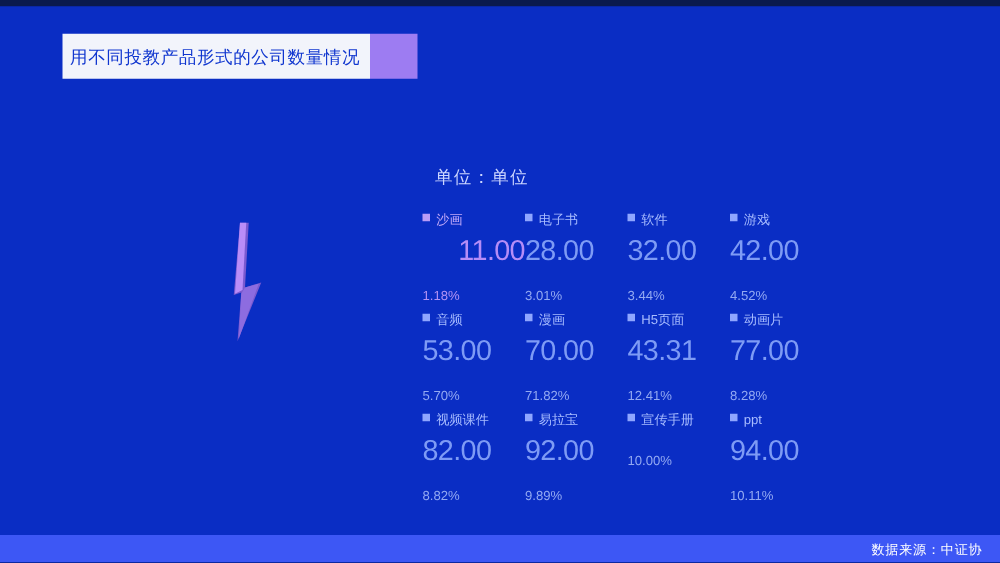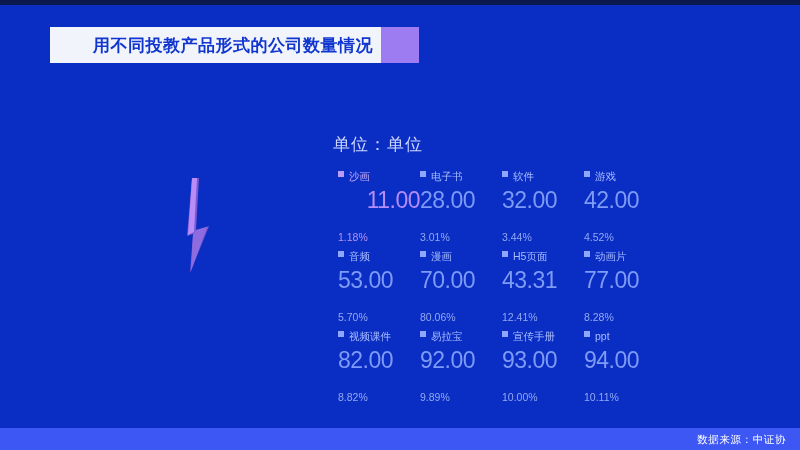--- a/index.html
+++ b/index.html
@@ -36,39 +36,38 @@
     display: flex;
     align-items: stretch;
   }
   .title-plate {
     background: #f2f4fb;
     display: flex;
     align-items: center;
     padding: 0 8px 0 6px;
   }
   .title-text {
-    font-size: 17px;
+    font-size: 14px;
     line-height: 1;
     letter-spacing: 0.5px;
     color: #1036cf;
-    font-weight: 700;
-    white-space: nowrap;
-    margin-left: 37px;
+    font-weight: 400;
+    white-space: nowrap;
   }
   .title-accent {
     width: 38px;
     background: #9d7cf2;
   }
 
   
   .unit-label {
     position: absolute;
-    left: 333px;
+    left: 348px;
     top: 133px;
-    font-size: 17px;
+    font-size: 14px;
     color: #cdd6ff;
     letter-spacing: 1px;
     white-space: nowrap;
   }
 
   
   .bolt {
     position: absolute;
     left: 178px;
     top: 178px;
@@ -214,21 +213,21 @@
       <div class="card-value">53.00</div>
       <div class="card-pct">5.70%</div>
     </div>
 
     <div class="card">
       <div class="card-head">
         <span class="bullet"></span>
         <span class="card-label">漫画</span>
       </div>
       <div class="card-value">70.00</div>
-      <div class="card-pct">80.06%</div>
+      <div class="card-pct">71.82%</div>
     </div>
 
     <div class="card">
       <div class="card-head">
         <span class="bullet"></span>
         <span class="card-label">H5页面</span>
       </div>
       <div class="card-value">43.31</div>
       <div class="card-pct">12.41%</div>
     </div>
@@ -258,21 +257,20 @@
       </div>
       <div class="card-value">92.00</div>
       <div class="card-pct">9.89%</div>
     </div>
 
     <div class="card">
       <div class="card-head">
         <span class="bullet"></span>
         <span class="card-label">宣传手册</span>
       </div>
-      <div class="card-value">93.00</div>
       <div class="card-pct">10.00%</div>
     </div>
 
     <div class="card">
       <div class="card-head">
         <span class="bullet"></span>
         <span class="card-label">ppt</span>
       </div>
       <div class="card-value">94.00</div>
       <div class="card-pct">10.11%</div>

